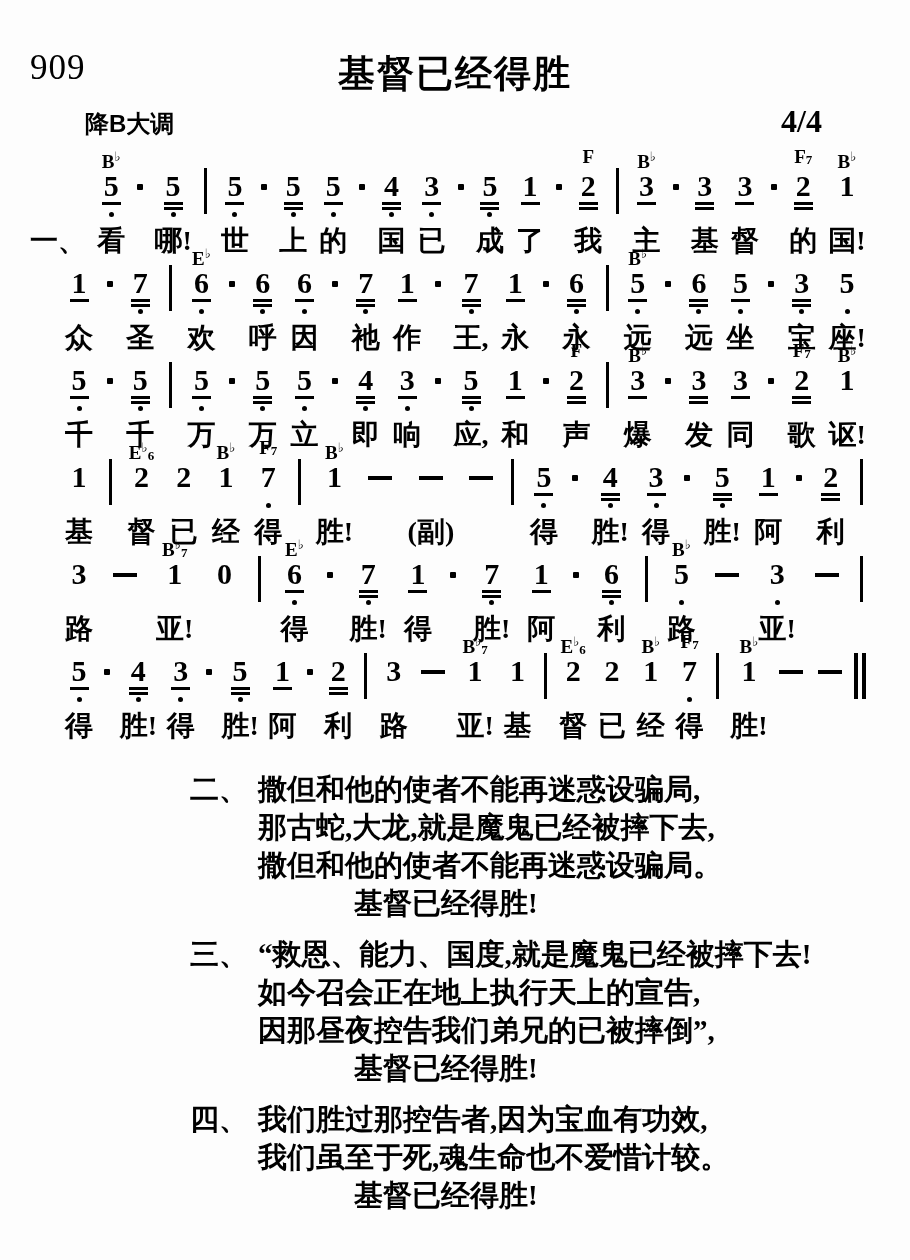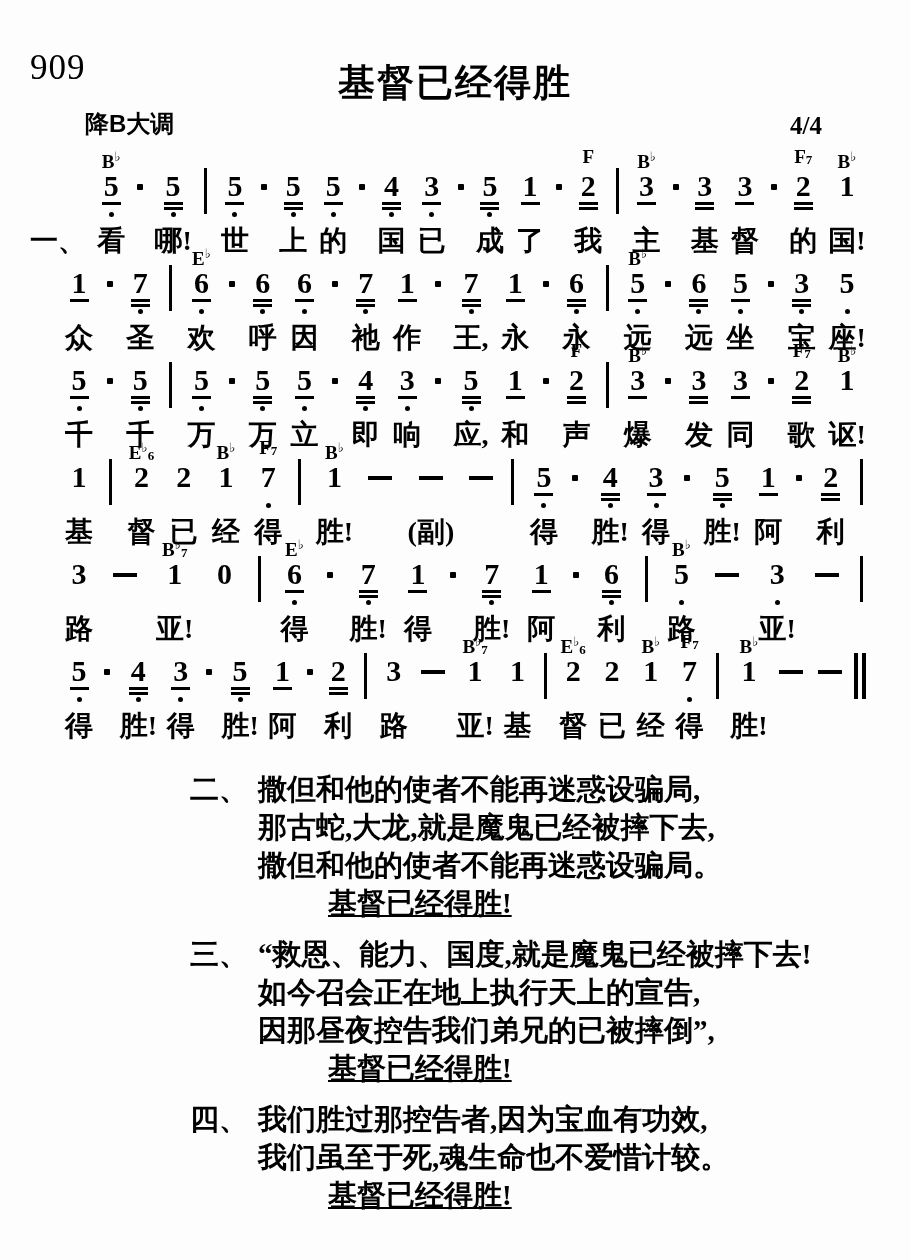--- a/index.html
+++ b/index.html
@@ -2,25 +2,25 @@
 <html><head>
 <meta charset="utf-8">
 <style>
   html,body{margin:0;padding:0;background:#e9e9e9;}
   .page{width:910px;height:1260px;background:#fdfdfd;color:#000;overflow:hidden;
         font-family:"Liberation Serif","DejaVu Serif",serif;position:relative;box-sizing:border-box;
         padding:42px 28px 15px 28px;}
   
   .header-row{position:relative;height:50px;}
   .hymn-number{position:absolute;left:2px;top:6px;font-size:35px;letter-spacing:1px;}
-  .page-title{position:absolute;left:0;right:0;top:0;margin:16px;text-align:center;
+  .page-title{position:absolute;left:0;right:0;top:0;margin:7px;text-align:center;
         font-family:"Liberation Sans","DejaVu Sans",sans-serif;font-weight:bold;font-size:37px;letter-spacing:2px;}
   .meta-row{display:flex;justify-content:space-between;align-items:flex-end;height:36px;margin-top:12px;}
   .key-sig{margin-left:57px;font-family:"Liberation Sans","DejaVu Sans",sans-serif;font-weight:bold;font-size:24px;}
-  .time-sig{margin-right:60px;font-weight:bold;font-size:25px;}
+  .time-sig{margin-right:60px;font-weight:bold;font-size:32px;}
   
   #score{padding:6px 16px 0 36px;}
   .system{display:flex;justify-content:space-between;align-items:flex-start;height:97px;}
   .tok{flex:none;display:flex;flex-direction:column;align-items:center;}
   .tok.note{min-width:30px;}
   .tok.small{min-width:8px;}
   .tok.labelcol{margin-left:-34px;min-width:56px;}
   .chord{height:25px;font-weight:bold;font-size:19px;white-space:nowrap;line-height:22px;}
   .cflat{font-size:13px;vertical-align:7px;}
   .csub{font-size:13px;vertical-align:-1px;}
@@ -35,21 +35,21 @@
   .finalbar{display:flex;gap:4px;margin-top:-3px;}
   .finalbar div{width:4px;height:46px;background:#000;}
   .dashmark{width:24px;height:4px;background:#000;margin-top:14px;}
   .rdot{width:6px;height:6px;background:#000;margin-top:13px;border-radius:1px;}
   
   #verses{margin-top:42px;}
   .verse{display:flex;margin:0 0 13px 162px;font-weight:600;font-size:29px;line-height:38px;}
   .vnum{width:68px;flex:none;}
   .vlines{flex:1;}
   .vline{white-space:nowrap;}
-  .refrain{margin-left:70px;text-decoration:underline;}
+  .refrain{margin-left:96px;}
 </style>
 </head>
 <body>
 
 <div class="page">
   <div class="header-row">
     <div class="hymn-number">909</div>
     <h1 class="page-title">基督已经得胜</h1>
   </div>
   <div class="meta-row">

